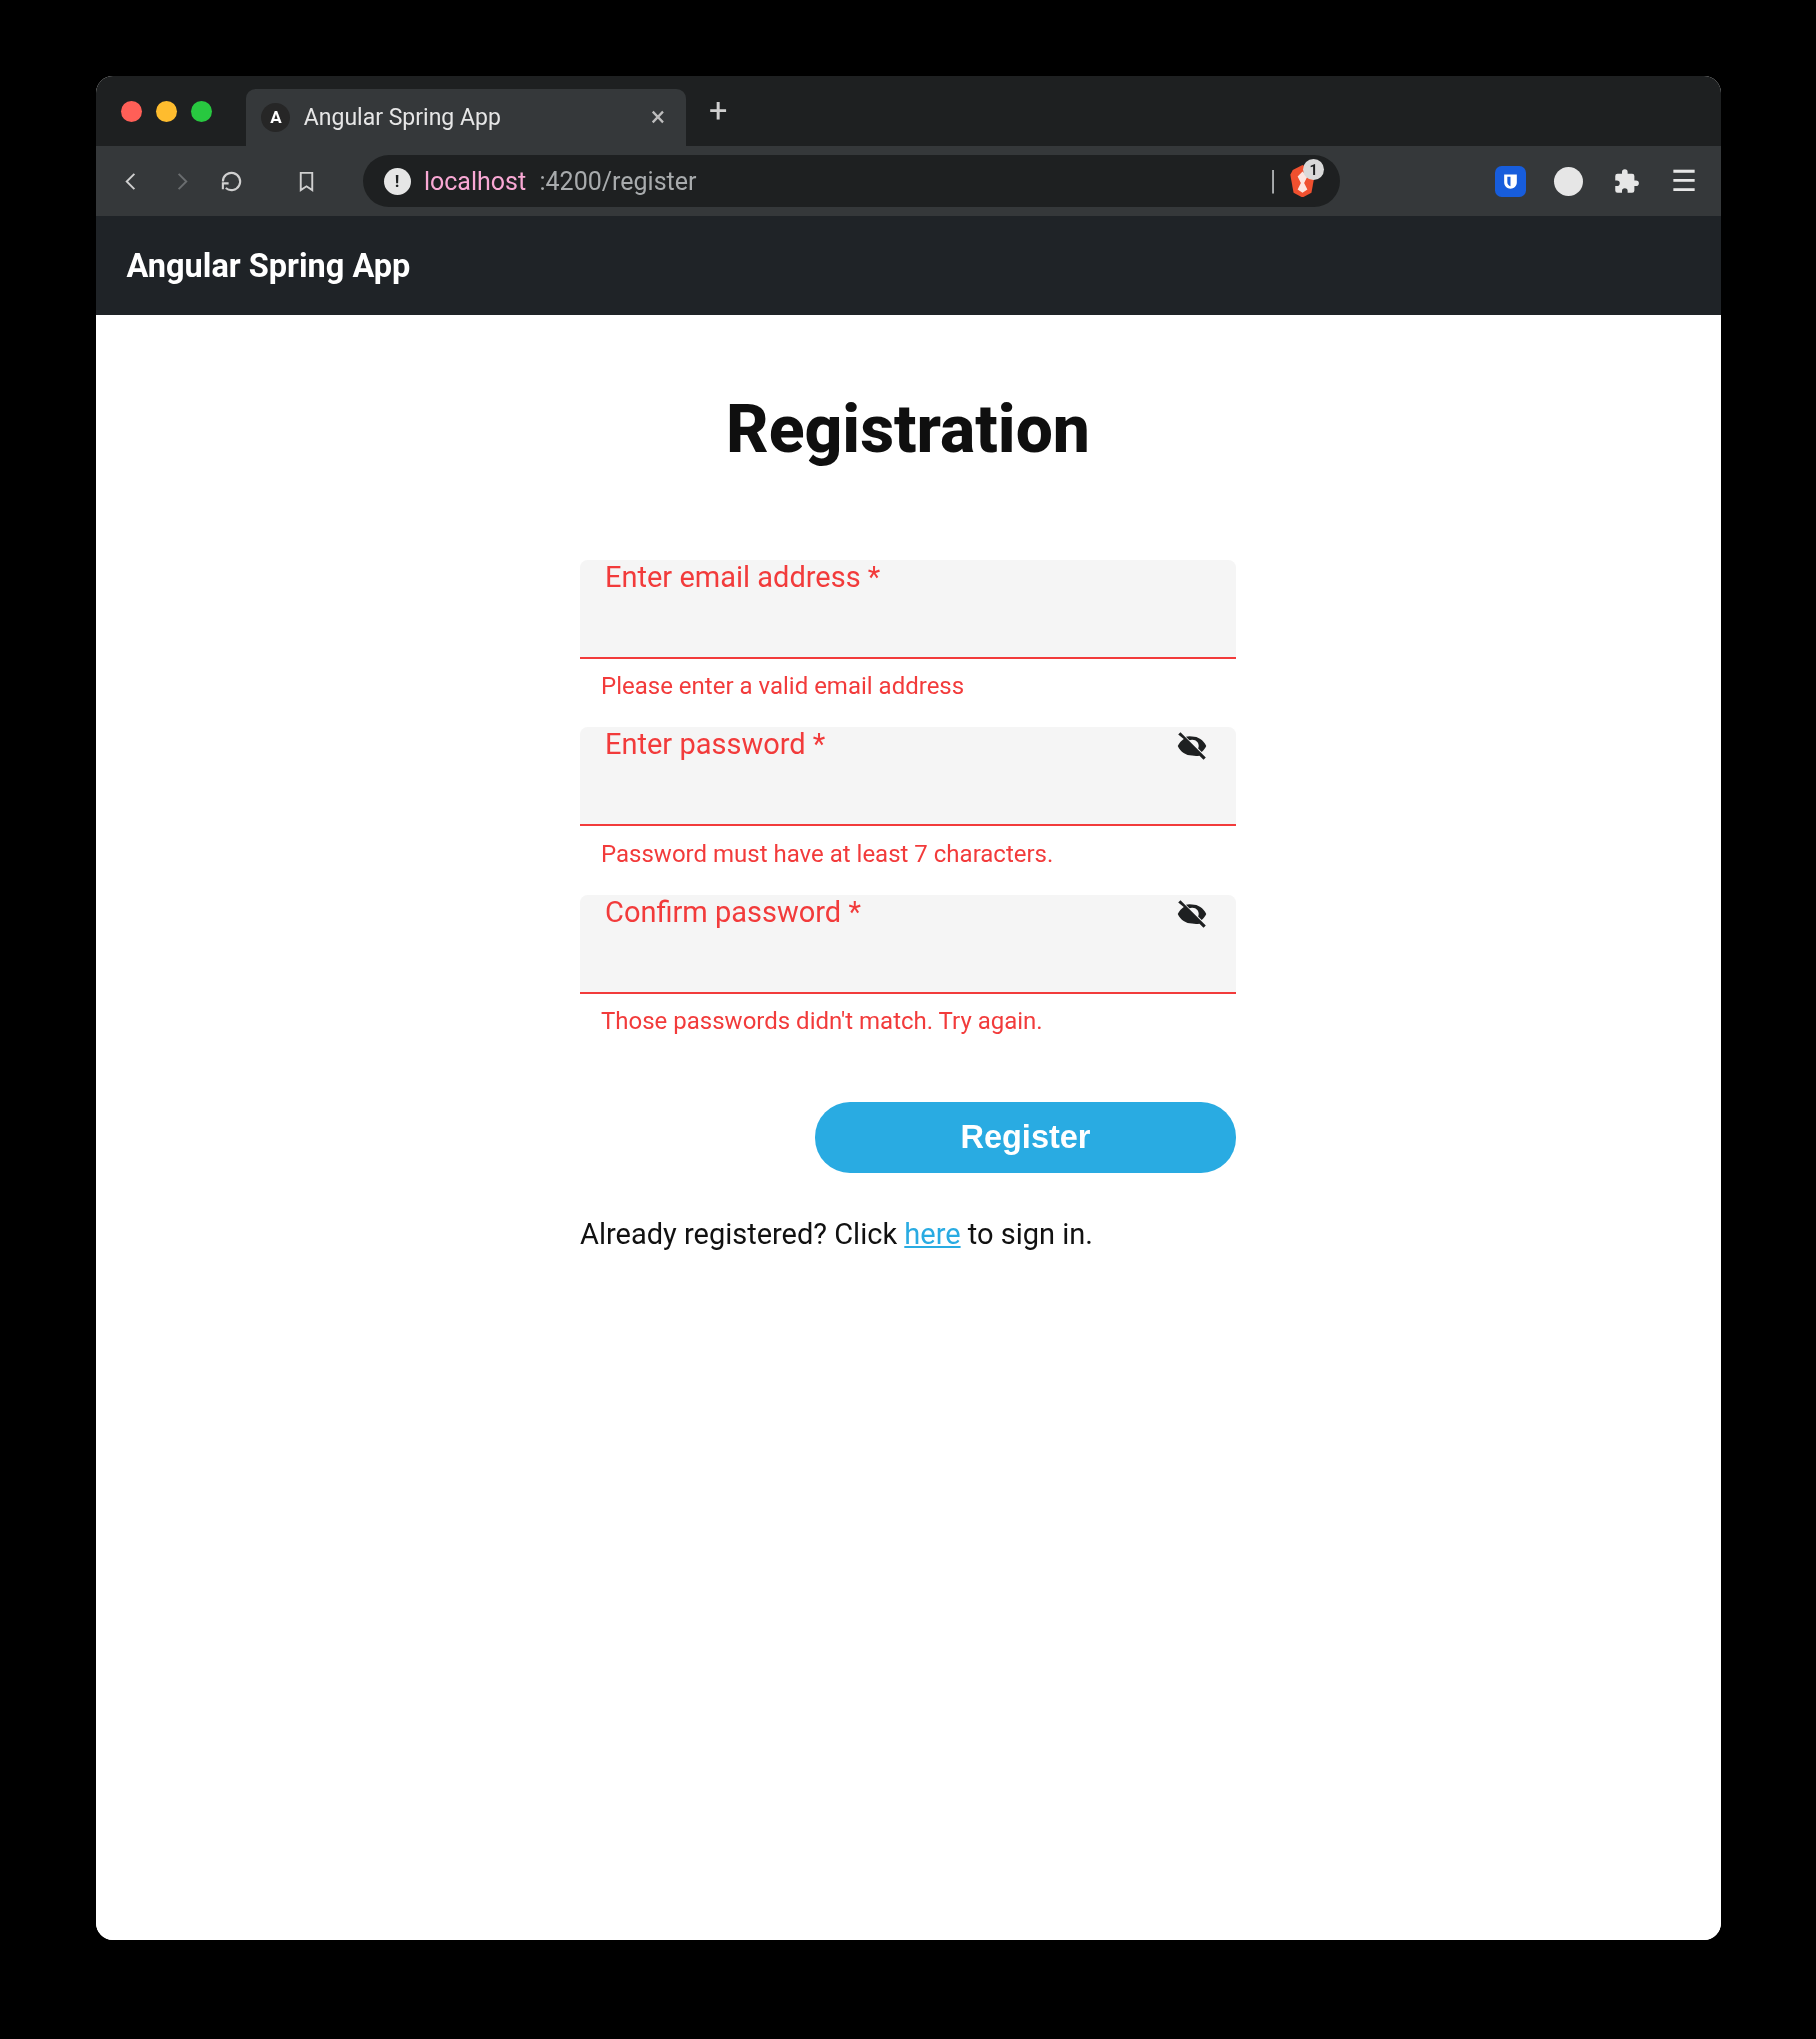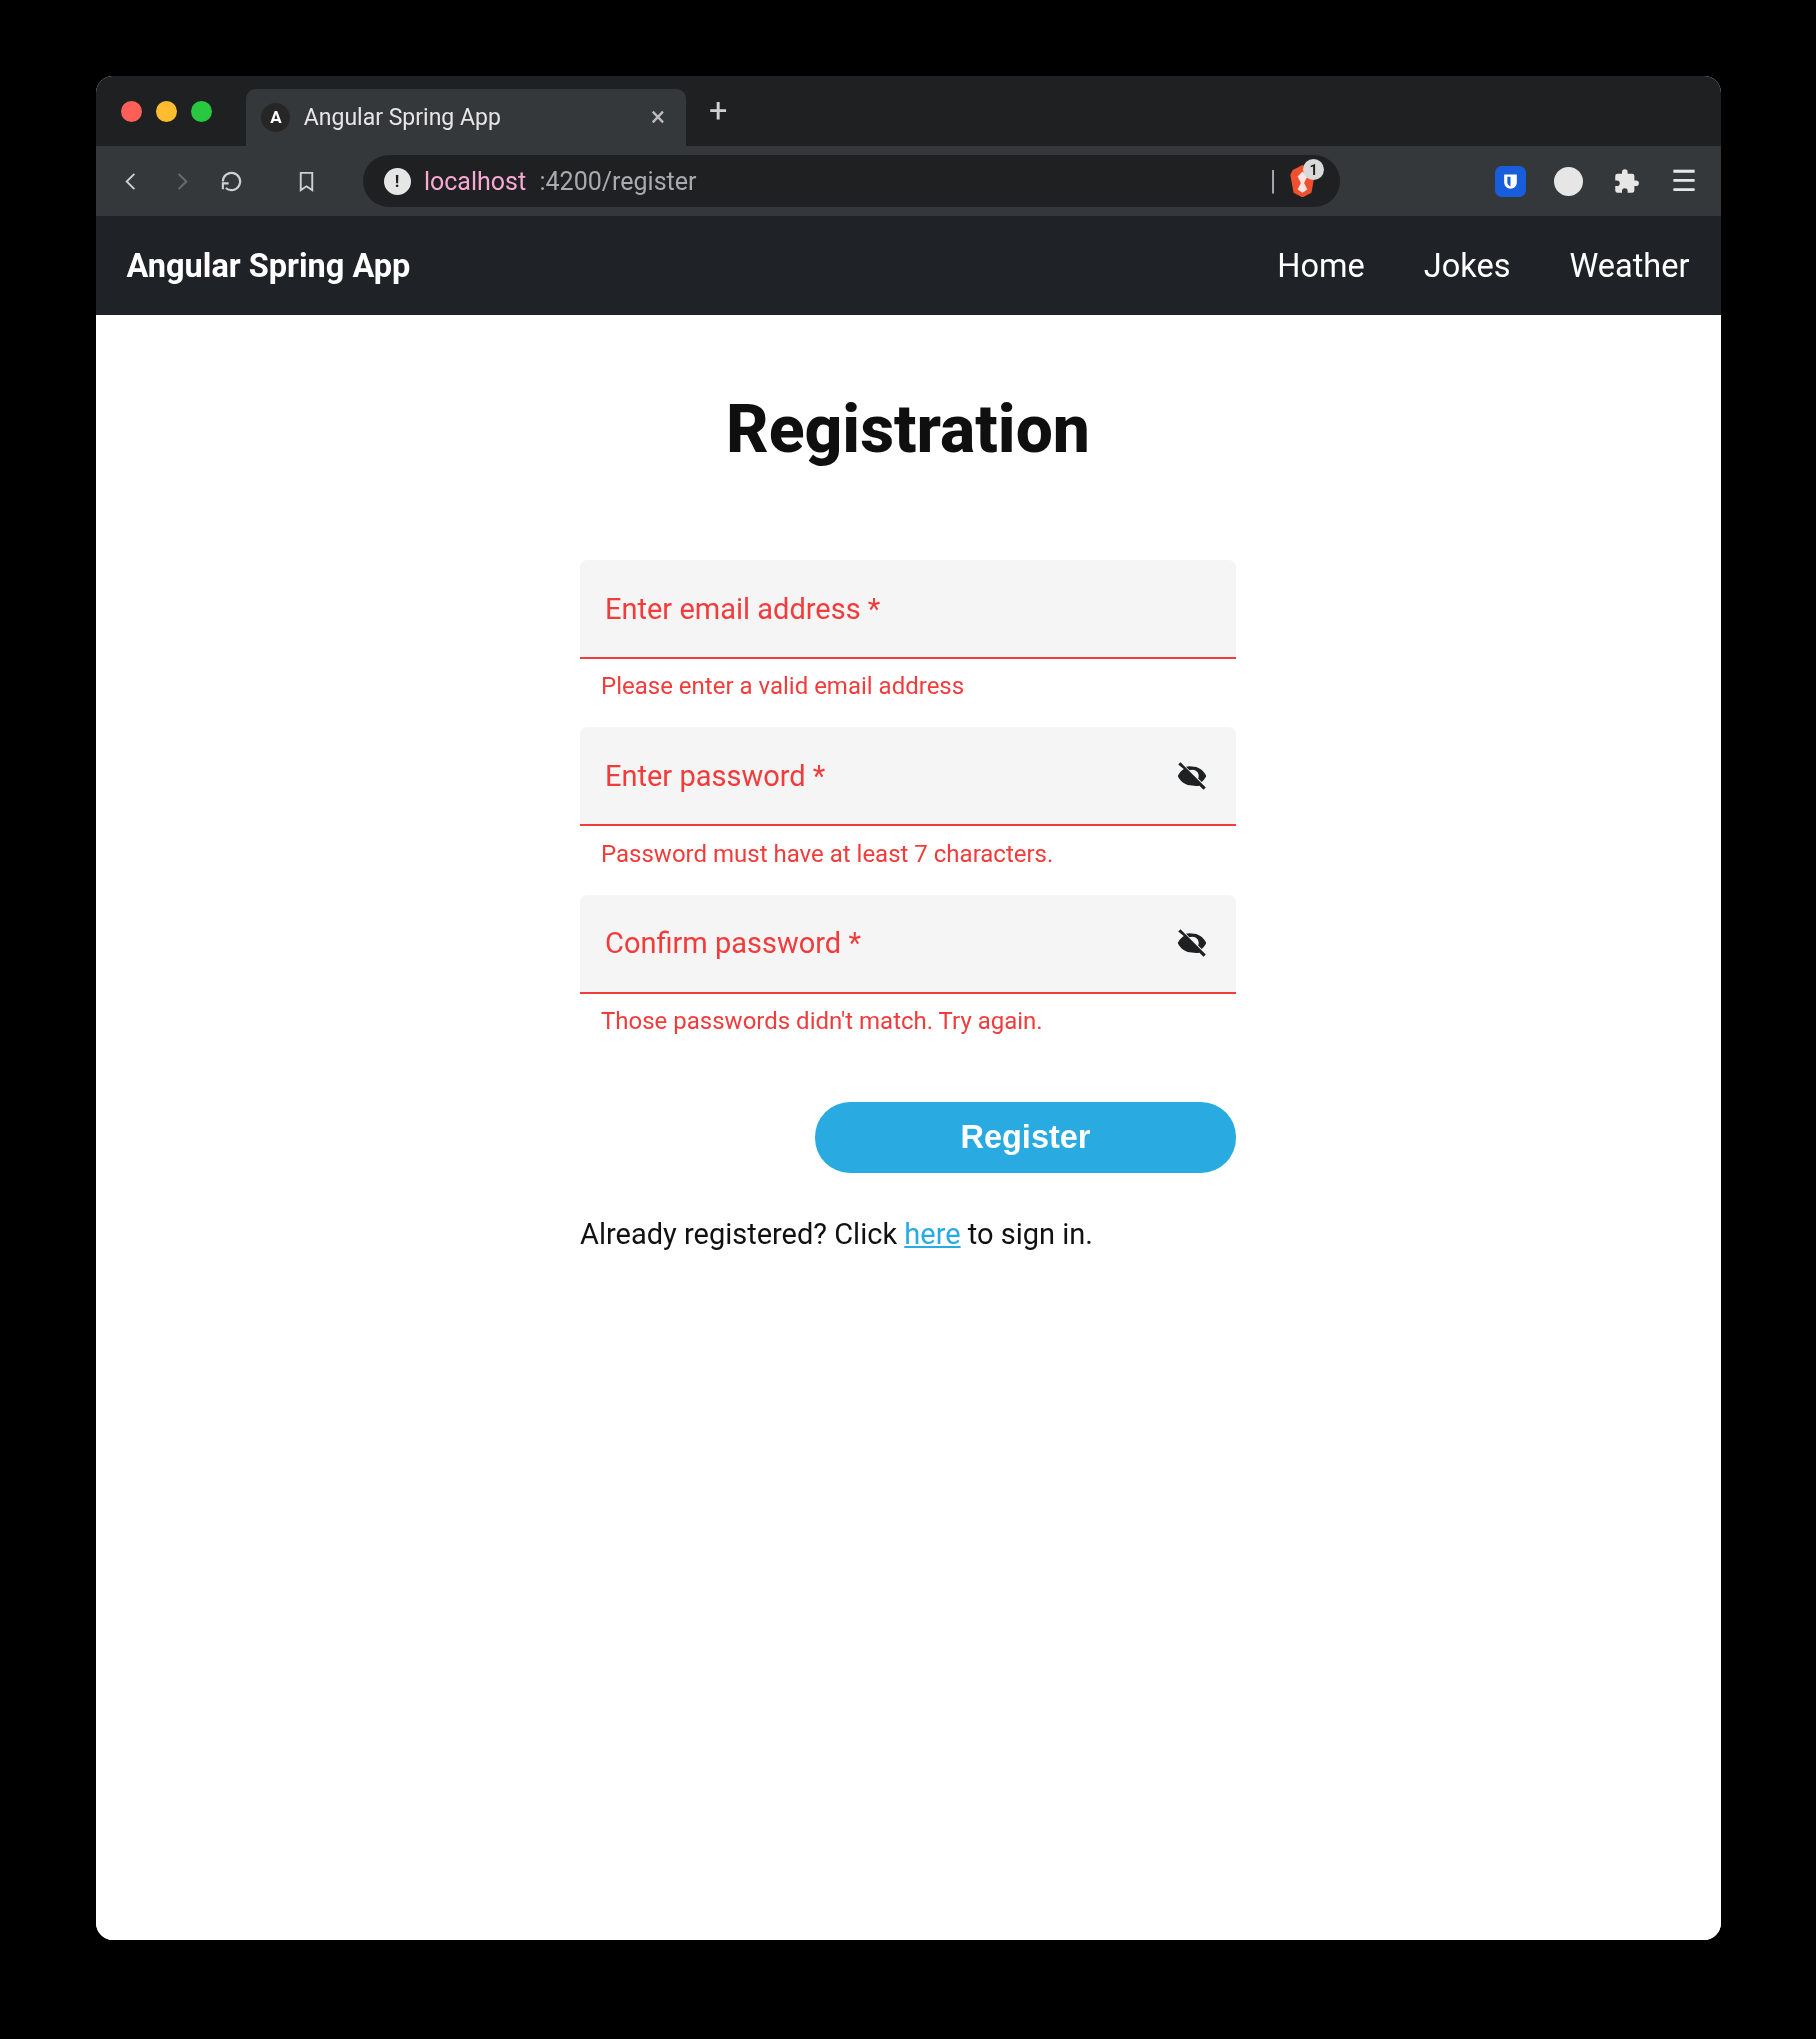--- a/index.html
+++ b/index.html
@@ -237,21 +237,20 @@
       flex-direction: column;
     }
     .field-wrap { margin-bottom: 27px; }
     .field {
       position: relative;
       background: #f5f5f5;
       border-radius: 7.6px 7.6px 0 0;
       height: 99px;
       border-bottom: 2.9px solid #f23b3b;
       display: flex;
-      align-items: center;
       padding: 0 25px;
     }
     .field-label {
       color: #f23b3b;
       font-size: 29px;
       flex: 1;
     }
     .field-icon {
       width: 38px;
       height: 38px;
@@ -363,25 +362,20 @@
         <svg viewBox="0 0 24 24">
             <path d="M20.5 11H19V7a2 2 0 0 0-2-2h-4V3.5a2.5 2.5 0 1 0-5 0V5H4a2 2 0 0 0-2 2v4h1.5a2.5 2.5 0 1 1 0 5H2v4a2 2 0 0 0 2 2h4v-1.5a2.5 2.5 0 1 1 5 0V22h4a2 2 0 0 0 2-2v-4h1.5a2.5 2.5 0 1 0 0-5z"></path>
           </svg>
       </div>
       <div class="ext-icon menu-icon">☰</div>
     </div>
   </div>
 
   <div class="app-nav">
     <div class="app-brand">Angular Spring App</div>
-    <div class="nav-links">
-      <a class="nav-link">Home</a>
-      <a class="nav-link">Jokes</a>
-      <a class="nav-link">Weather</a>
-    </div>
   </div>
 
   <div class="page">
     <h1 class="page-title">Registration</h1>
 
     <div class="form">
 
       <div class="field-wrap">
         <div class="field">
           <div class="field-label">Enter email address *</div>

